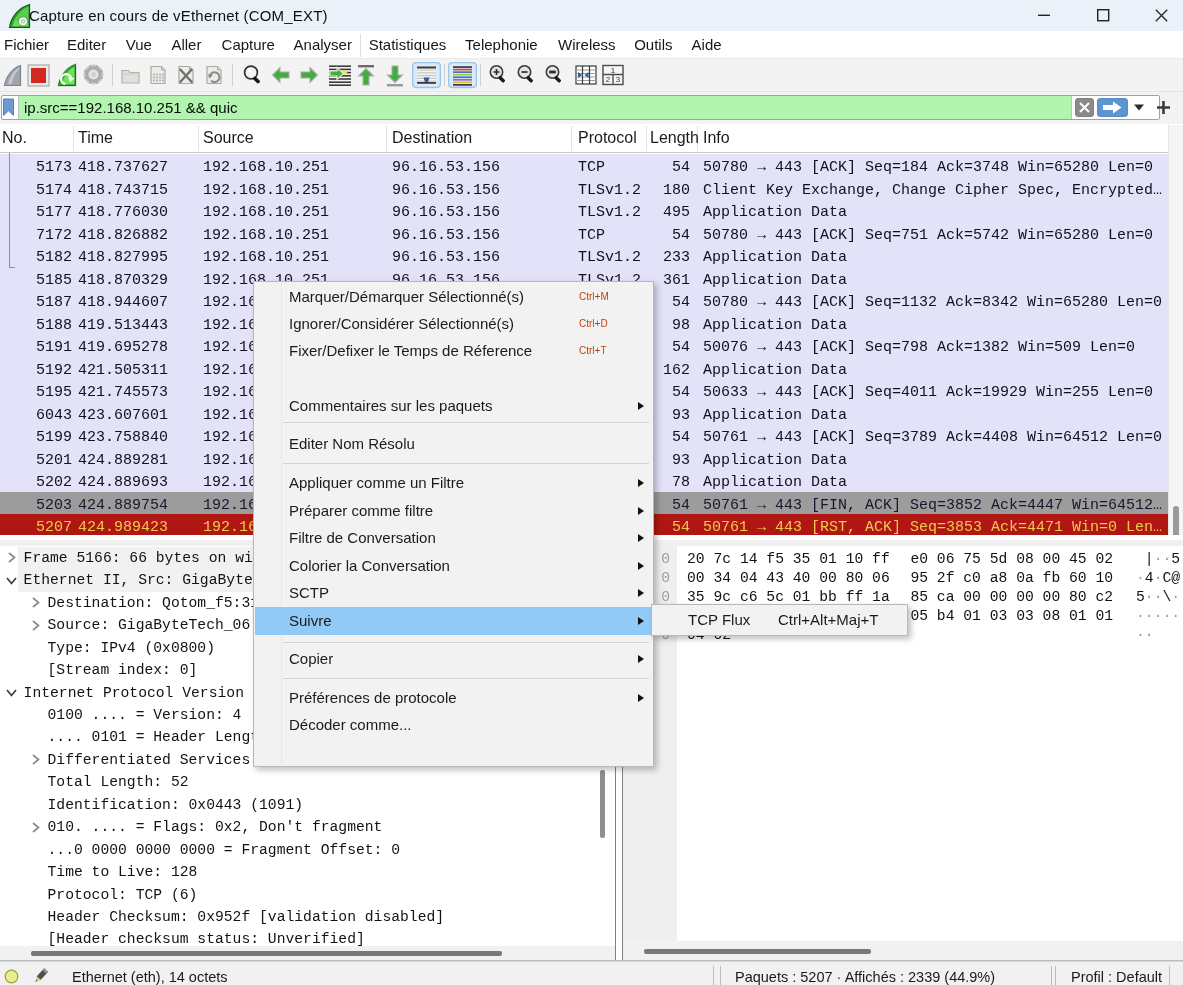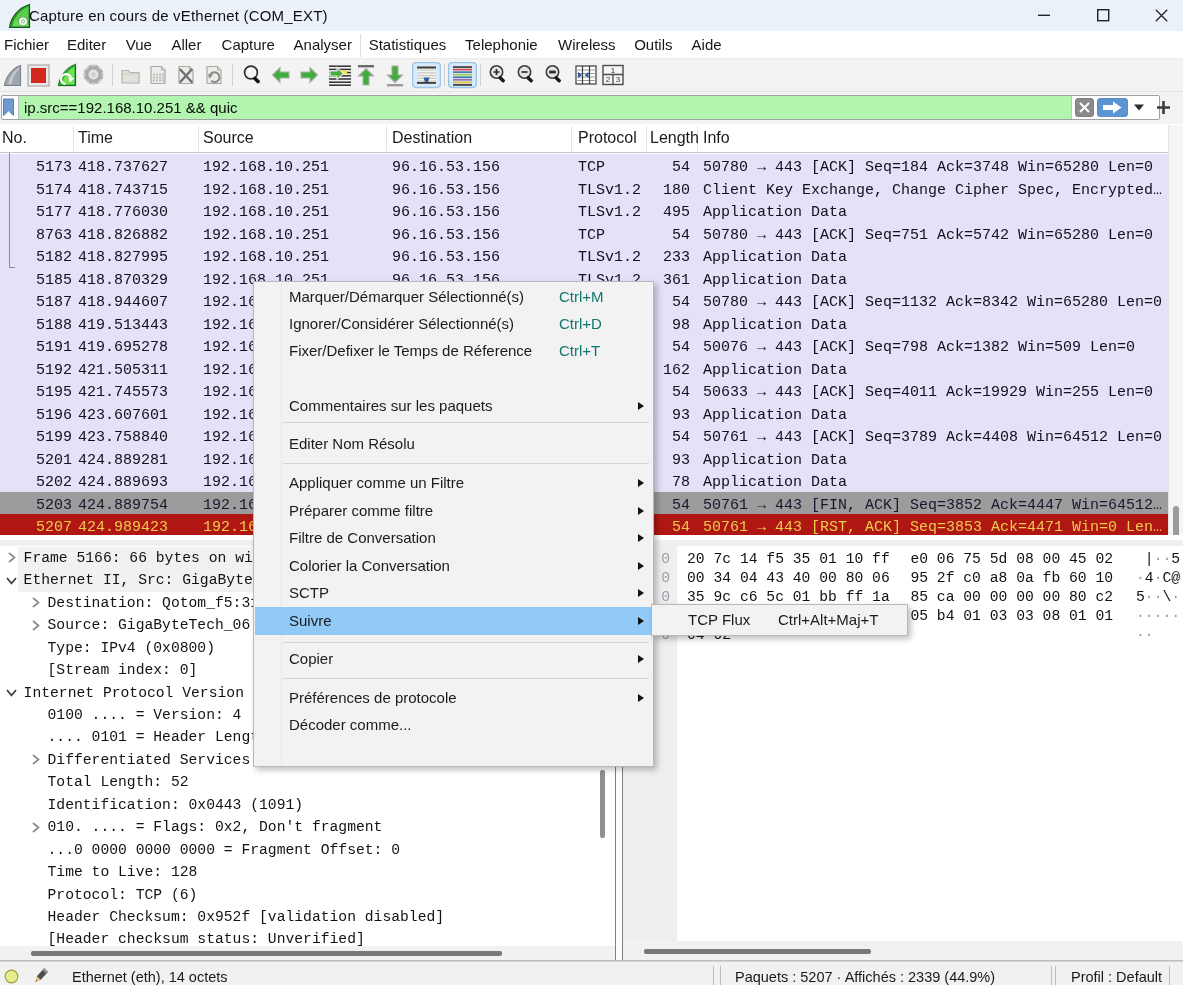--- a/index.html
+++ b/index.html
@@ -54,21 +54,21 @@
 #paneline{left:0;top:960px;width:1183px;height:1px;background:#b9bcc0;}
 
 #statusbar{left:0;top:961px;width:1183px;height:24px;background:#F1F1F1;border-top:1px solid #d6d6d6;}
 .stxt{position:absolute;top:970px;height:15px;line-height:15px;font-size:14.5px;color:#1a1a1a;}
 .ssep{position:absolute;top:966px;width:1px;height:19px;background:#bdbdbd;}
 
 #cmenu{left:253px;top:281px;width:401px;height:486px;background:#F2F2F2;border:1px solid #B8B8B8;box-shadow:3px 3px 6px rgba(0,0,0,0.25);z-index:10;}
 #cgutter{position:absolute;left:27px;top:1px;width:1px;height:482px;background:#E6E6E6;}
 .mi{position:absolute;left:1px;width:397px;height:28px;}
 .mi .t{position:absolute;left:34px;top:0;height:28px;line-height:28px;font-size:15px;color:#1b1b1b;white-space:pre;}
-.mi .k{position:absolute;left:304px;top:0;height:28px;line-height:28px;font-size:15px;color:#0f766e;}
+.mi .k{position:absolute;left:324px;top:0;height:28px;line-height:28px;font-size:10px;color:#c2410c;}
 .mi .arr{position:absolute;left:383px;top:10px;width:0;height:0;border-left:6px solid #111;border-top:4.5px solid transparent;border-bottom:4.5px solid transparent;}
 .msep{position:absolute;left:29px;width:366px;height:1px;background:#D4D4D4;}
 .mihl{background:#91C9F7;}
 #smenu{left:651px;top:604px;width:257px;height:32px;background:#F2F2F2;border:1px solid #B8B8B8;box-shadow:3px 3px 6px rgba(0,0,0,0.25);z-index:11;}
 #smenu .t{position:absolute;left:36px;top:0;height:30px;line-height:30px;font-size:15px;color:#1b1b1b;}
 #smenu .k{position:absolute;left:126px;top:0;height:30px;line-height:30px;font-size:15px;color:#1b1b1b;}
 </style></head><body>
 <div class="abs" id="titlebar"></div>
 <svg class="abs" style="left:7px;top:3px" width="26" height="26" viewBox="0 0 26 26">
     <path d="M22.5 1.5 C 12 4.5, 4 14, 2.5 24.5 L22.5 24.5 Z" fill="#2E9E2E" stroke="#14581a" stroke-width="1.2"></path>
@@ -313,21 +313,21 @@
 <div class="prow" style="top:46.0px;">
 <span class="cno" style="">5177</span>
 <span class="ctime" style="">418.776030</span>
 <span class="csrc" style="">192.168.10.251</span>
 <span class="cdst" style="">96.16.53.156</span>
 <span class="cproto" style="">TLSv1.2</span>
 <span class="clen" style="">495</span>
 <span class="cinfo" style="">Application Data</span>
 </div>
 <div class="prow" style="top:68.5px;">
-<span class="cno" style="">8763</span>
+<span class="cno" style="">7172</span>
 <span class="ctime" style="">418.826882</span>
 <span class="csrc" style="">192.168.10.251</span>
 <span class="cdst" style="">96.16.53.156</span>
 <span class="cproto" style="">TCP</span>
 <span class="clen" style="">54</span>
 <span class="cinfo" style="">50780 → 443 [ACK] Seq=751 Ack=5742 Win=65280 Len=0</span>
 </div>
 <div class="prow" style="top:91.0px;">
 <span class="cno" style="">5182</span>
 <span class="ctime" style="">418.827995</span>
@@ -385,21 +385,21 @@
 <div class="prow" style="top:226.0px;">
 <span class="cno" style="">5195</span>
 <span class="ctime" style="">421.745573</span>
 <span class="csrc" style="">192.168.10.251</span>
 <span class="cdst" style="">96.16.53.156</span>
 <span class="cproto" style="">TCP</span>
 <span class="clen" style="">54</span>
 <span class="cinfo" style="">50633 → 443 [ACK] Seq=4011 Ack=19929 Win=255 Len=0</span>
 </div>
 <div class="prow" style="top:248.5px;">
-<span class="cno" style="">5196</span>
+<span class="cno" style="">6043</span>
 <span class="ctime" style="">423.607601</span>
 <span class="csrc" style="">192.168.10.251</span>
 <span class="cdst" style="">96.16.53.156</span>
 <span class="cproto" style="">TLSv1.2</span>
 <span class="clen" style="">93</span>
 <span class="cinfo" style="">Application Data</span>
 </div>
 <div class="prow" style="top:271.0px;">
 <span class="cno" style="">5199</span>
 <span class="ctime" style="">423.758840</span>

